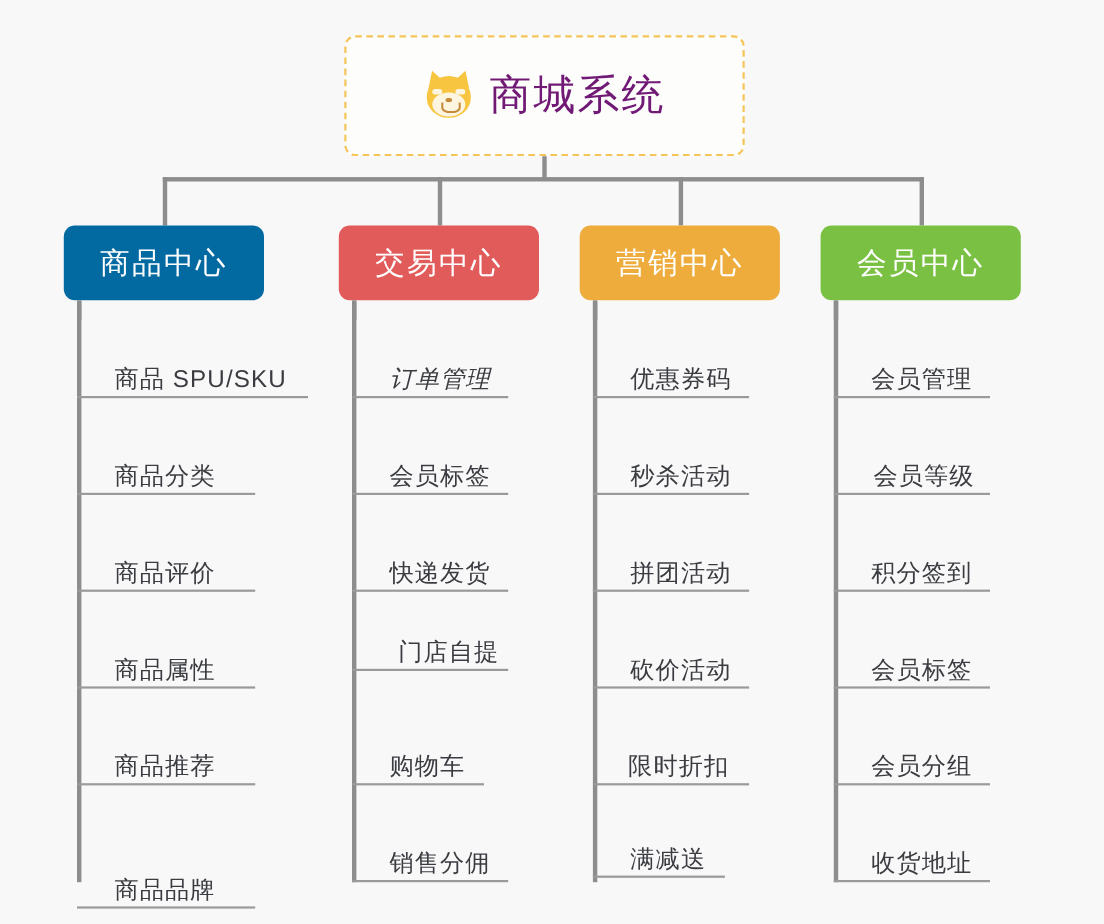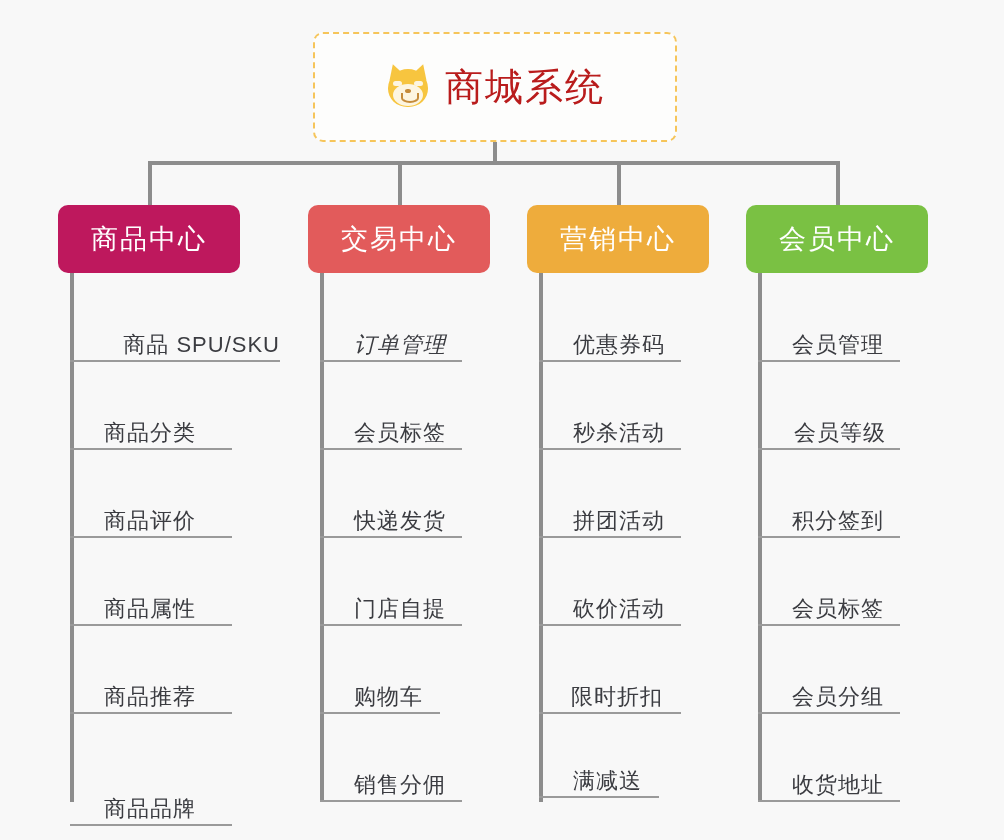--- a/index.html
+++ b/index.html
@@ -175,52 +175,52 @@
         <span class="ear l"></span>
         <span class="ear r"></span>
         <span class="head"></span>
         <span class="muzzle"></span>
         <span class="eye l"></span>
         <span class="eye r"></span>
         <span class="nose"></span>
         <span class="mouth"></span>
       </span>
     </span>
-    <span class="root-title" style="color: #b91c1c;">商城系统</span>
+    <span class="root-title" style="color: #701a75;">商城系统</span>
   </div>
 
   <div class="line v-line" style="left: 493px; top: 142px; width: 4px; height: 21px; background: rgb(141, 141, 141);"></div>
   <div class="line h-line" style="left: 148px; top: 161px; width: 692px; height: 4px; background: rgb(141, 141, 141);"></div>
   <div class="line v-line" style="left: 148px; top: 161px; height: 44px; background: rgb(141, 141, 141);"></div>
   <div class="line v-line" style="left: 398px; top: 161px; height: 44px; background: rgb(141, 141, 141);"></div>
   <div class="line v-line" style="left: 617px; top: 161px; height: 44px; background: rgb(141, 141, 141);"></div>
   <div class="line v-line" style="left: 836px; top: 161px; height: 44px; background: rgb(141, 141, 141);"></div>
 
-  <div class="cat-box" style="left: 58px; top: 205px; width: 182px; background: #be185d;">
+  <div class="cat-box" style="left: 58px; top: 205px; width: 182px; background: #0369a1;">
     <span>商品中心</span>
   </div>
   <div class="cat-box" style="left: 527px; top: 205px; width: 182px; background: rgb(238, 172, 60);">
     <span>营销中心</span>
   </div>
   <div class="cat-box" style="left: 308px; top: 205px; width: 182px; background: rgb(226, 91, 91);">
     <span>交易中心</span>
   </div>
   <div class="cat-box" style="left: 746px; top: 205px; width: 182px; background: rgb(122, 193, 67);">
     <span>会员中心</span>
   </div>
 
   <div class="line v-line" style="left: 70px; top: 273px; height: 18px; background: rgb(141, 141, 141);"></div>
   <div class="line v-line" style="left: 320px; top: 273px; height: 18px; background: rgb(141, 141, 141);"></div>
   <div class="line v-line" style="left: 539px; top: 273px; height: 18px; background: rgb(141, 141, 141);"></div>
   <div class="line v-line" style="left: 758px; top: 273px; height: 18px; background: rgb(141, 141, 141);"></div>
 
   <div class="branch" style="left:70px;">
     <div class="branch-stem" style="height: 528px; background: rgb(141, 141, 141);"></div>
 
-    <div class="leaf" style="top:0px; width:210px;justify-content:flex-end;">
+    <div class="leaf" style="top:0px; width:210px;">
       <span class="leaf-label">商品 SPU/SKU</span>
       <span class="leaf-underline" style="bottom:0; width:210px;"></span>
     </div>
     <div class="leaf" style="top:88px; width:162px;">
       <span class="leaf-label">商品分类</span>
       <span class="leaf-underline" style="bottom:0; width:162px;"></span>
     </div>
     <div class="leaf" style="top:176px; width:162px;">
       <span class="leaf-label">商品评价</span>
       <span class="leaf-underline" style="bottom:0; width:162px;"></span>
@@ -247,21 +247,21 @@
       <span class="leaf-underline" style="bottom:0; width:142px;"></span>
     </div>
     <div class="leaf" style="top:88px; width:142px;">
       <span class="leaf-label">会员标签</span>
       <span class="leaf-underline" style="bottom:0; width:142px;"></span>
     </div>
     <div class="leaf" style="top:176px; width:142px;">
       <span class="leaf-label">快递发货</span>
       <span class="leaf-underline" style="bottom:0; width:142px;"></span>
     </div>
-    <div class="leaf" style="top:264px; width:142px;">
+    <div class="leaf" style="top:248px; width:142px;justify-content:center;">
       <span class="leaf-label">门店自提</span>
       <span class="leaf-underline" style="bottom:0; width:142px;"></span>
     </div>
     <div class="leaf" style="top:352px; width:120px;">
       <span class="leaf-label">购物车</span>
       <span class="leaf-underline" style="bottom:0; width:120px;"></span>
     </div>
     <div class="leaf" style="top:440px; width:142px;">
       <span class="leaf-label">销售分佣</span>
       <span class="leaf-underline" style="bottom:0; width:142px;"></span>

